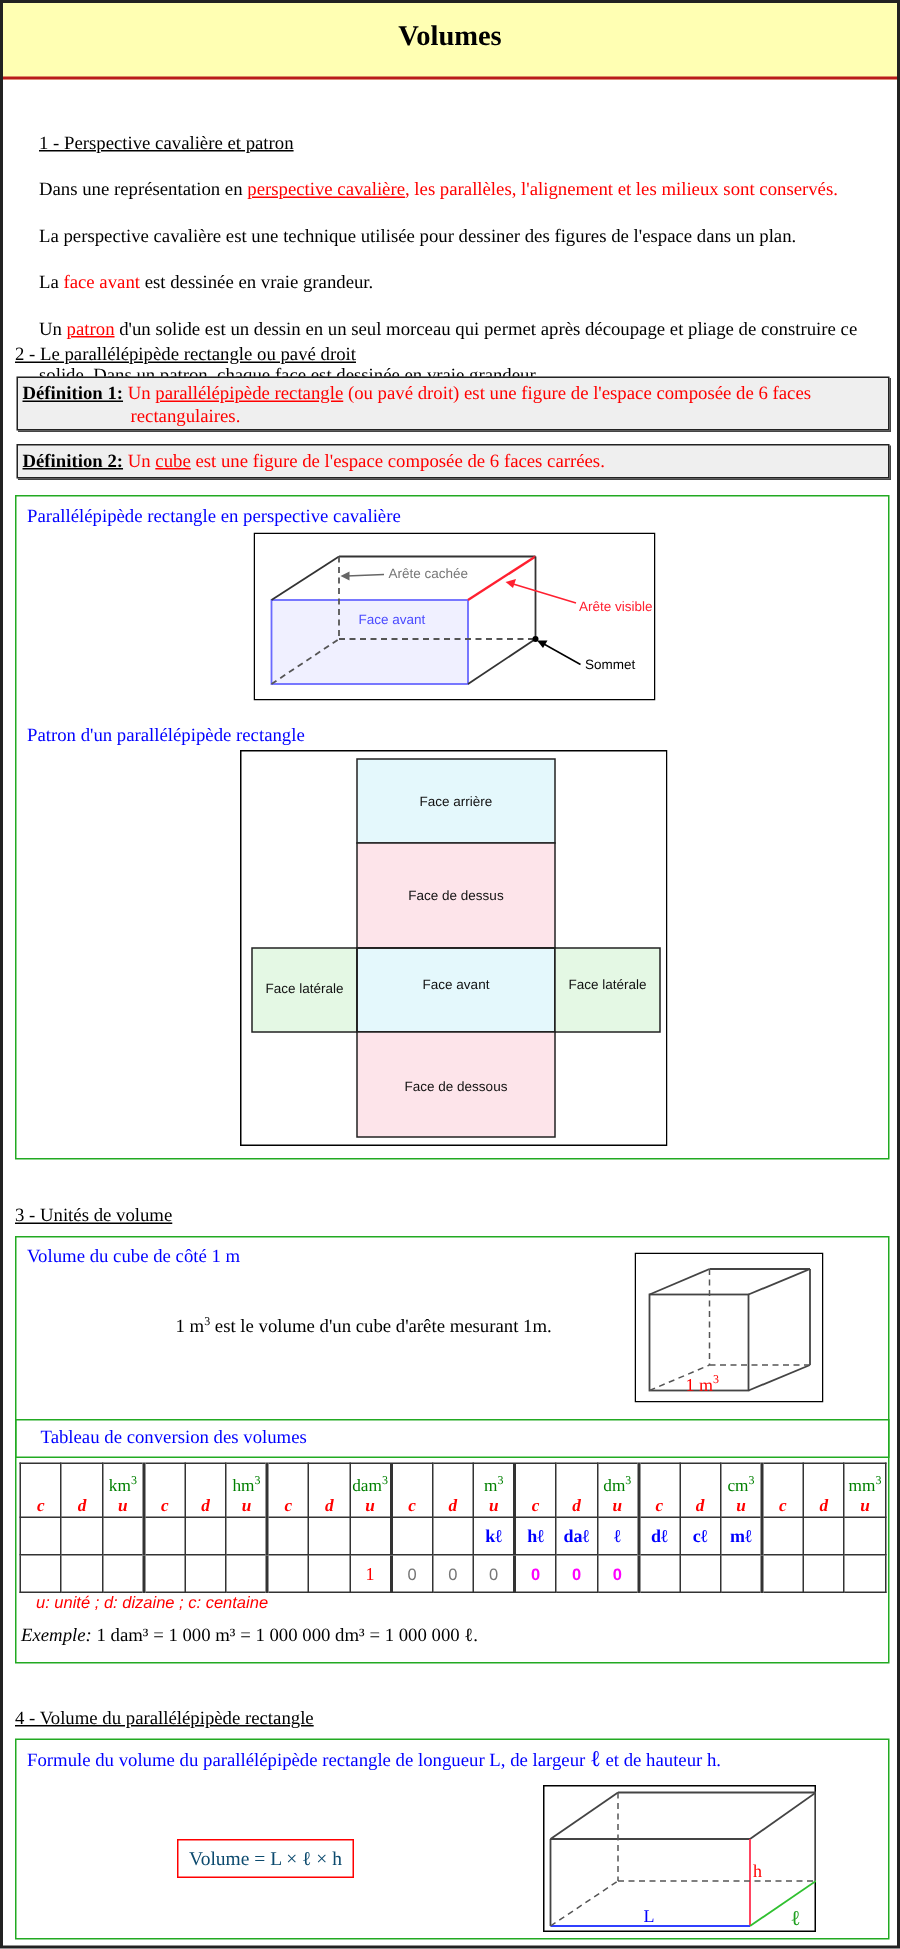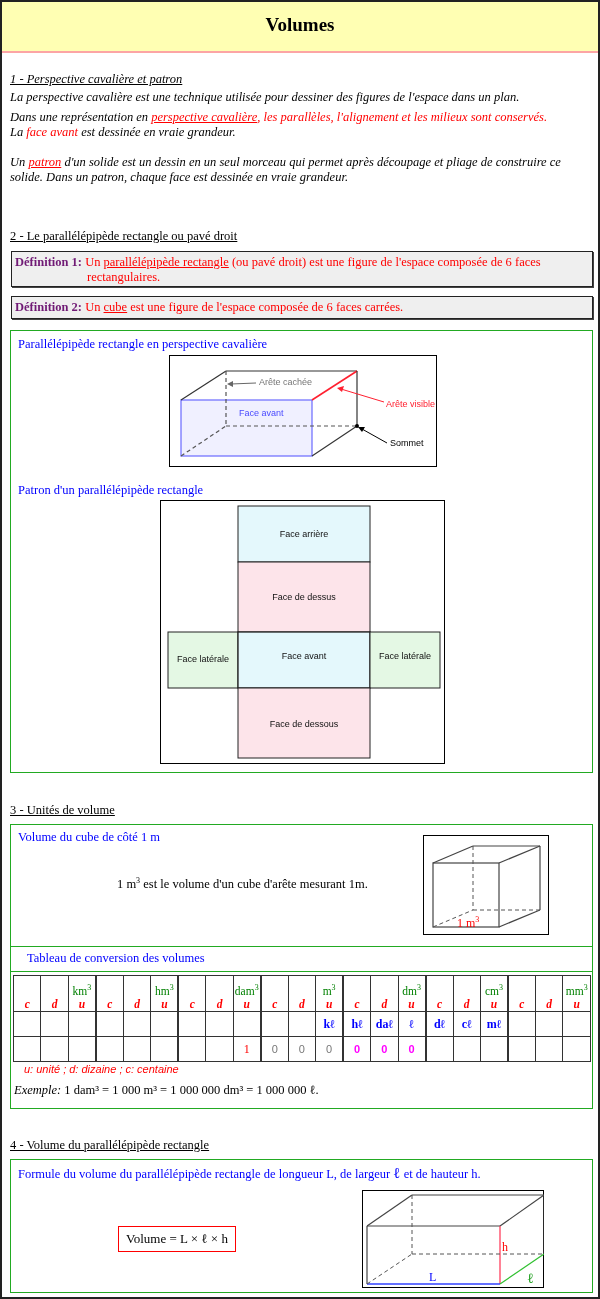--- a/index.html
+++ b/index.html
@@ -1,57 +1,57 @@
 <!DOCTYPE html>
 <html><head>
 <meta charset="utf-8">
 <style>
   * { box-sizing: border-box; }
   html, body { margin: 0; padding: 0; background: #fff; }
   body { width: 600px; height: 1299px; font-family: "Liberation Serif", serif; font-size: 12.5px; color: #000; position: relative; overflow: hidden; }
   .page { position: absolute; left: 0; top: 0; width: 600px; height: 1299px; border: 2px solid #222; }
-  .title-bar { position: absolute; left: 0; top: 0; width: 596px; height: 51px; background: #ffffb3; border-bottom: 2px solid #fca5a5; text-align: center; }
+  .title-bar { position: absolute; left: 0; top: 0; width: 596px; height: 51px; background: #ffffb3; border-bottom: 2px solid #b91c1c; text-align: center; }
   .title-bar h1 { margin: 0; line-height: 46px; font-size: 19px; font-weight: bold; font-family: "Liberation Serif", serif; }
   .abs { position: absolute; }
   .sec-title { text-decoration: underline; font-size: 12.5px; }
   .red { color: #ff0000; }
   .u { text-decoration: underline; }
-  p.line { margin: 0; line-height: 15px; white-space: nowrap; font-style: italic; }
+  p.line { margin: 16px; line-height: 15px; white-space: nowrap; }
   .def-box { position: absolute; left: 9px; width: 582px; background: #efefef; border: 1px solid #222; box-shadow: 1px 1px 0 #444; padding: 3px 3px; line-height: 15px; }
-  .def-label { color: #701a75; font-weight: bold; }
+  .def-label { color: #000000; font-weight: bold; text-decoration: underline; }
   .green-box { position: absolute; left: 8px; width: 583px; border: 1px solid #22aa22; }
   .box-title { position: absolute; color: #0000ff; font-size: 12.5px; }
   svg text { font-family: "Liberation Sans", sans-serif; }
   table.conv { position: absolute; left: 11px; top: 973px; width: 578px; border-collapse: collapse; font-family: "Liberation Serif", serif; }
   table.conv td { border: 1px solid #333; width: 26px; text-align: center; padding: 0; font-size: 12px; }
   table.conv tr.head td { height: 36px; vertical-align: bottom; line-height: 13px; }
   table.conv tr.head td.lt { border-left: 2px solid #333; }
   table.conv tr.r2 td, table.conv tr.r3 td { height: 25px; }
   .unit-top { display: block; color: #008000; font-size: 11.5px; }
   .unit-letter { display: block; color: #ff0000; font-style: italic; font-size: 11.5px; font-weight: bold; }
   .litre { color: #0000ff; font-weight: bold; }
   .digit-red { color: #ff0000; }
   .digit-gray { color: #777; font-family: "Liberation Sans", sans-serif; font-size: 11px; }
   .digit-mag { color: #ff00ff; font-family: "Liberation Sans", sans-serif; font-size: 11px; font-weight: bold; }
-  .formula-box { position: absolute; left: 116px; top: 1224px; width: 118px; height: 26px; border: 1px solid #ff0000; color: #000000; text-align: center; line-height: 24px; font-size: 13px; }
+  .formula-box { position: absolute; left: 116px; top: 1224px; width: 118px; height: 26px; border: 1px solid #ff0000; color: #0c4a6e; text-align: center; line-height: 24px; font-size: 13px; }
   sup { font-size: 8px; }
 </style>
 </head>
 <body>
 
 <div class="page">
 
   <div class="title-bar">
     <h1>Volumes</h1>
   </div>
 
   <div class="abs" style="left:8px; top:70px;">
     <p class="line sec-title">1 - Perspective cavalière et patron</p>
+    <p class="line" style="margin-top:5px;"><span>Dans une représentation en </span><span class="red u">perspective cavalière</span><span class="red">, les parallèles, l'alignement et les milieux sont conservés.</span></p>
     <p class="line" style="margin-top:3px;"><span>La perspective cavalière est une technique utilisée pour dessiner des figures de l'espace dans un plan.</span></p>
-    <p class="line" style="margin-top:5px;"><span>Dans une représentation en </span><span class="red u">perspective cavalière</span><span class="red">, les parallèles, l'alignement et les milieux sont conservés.</span></p>
     <p class="line"><span>La </span><span class="red">face avant</span><span> est dessinée en vraie grandeur.</span></p>
     <p class="line" style="margin-top:15px;"><span>Un </span><span class="red u">patron</span><span> d'un solide est un dessin en un seul morceau qui permet après découpage et pliage de construire ce</span></p>
     <p class="line"><span>solide. Dans un patron, chaque face est dessinée en vraie grandeur.</span></p>
   </div>
 
   <div class="abs sec-title" style="left:8px; top:227px; line-height:15px;">2 - Le parallélépipède rectangle ou pavé droit</div>
 
   <div class="def-box" style="top:249px; height:36px;">
     <span class="def-label">Définition 1:</span><span class="red"> Un </span><span class="red u">parallélépipède rectangle</span><span class="red"> (ou pavé droit) est une figure de l'espace composée de 6 faces</span><br>
     <span class="red" style="padding-left:72px;">rectangulaires.</span>

